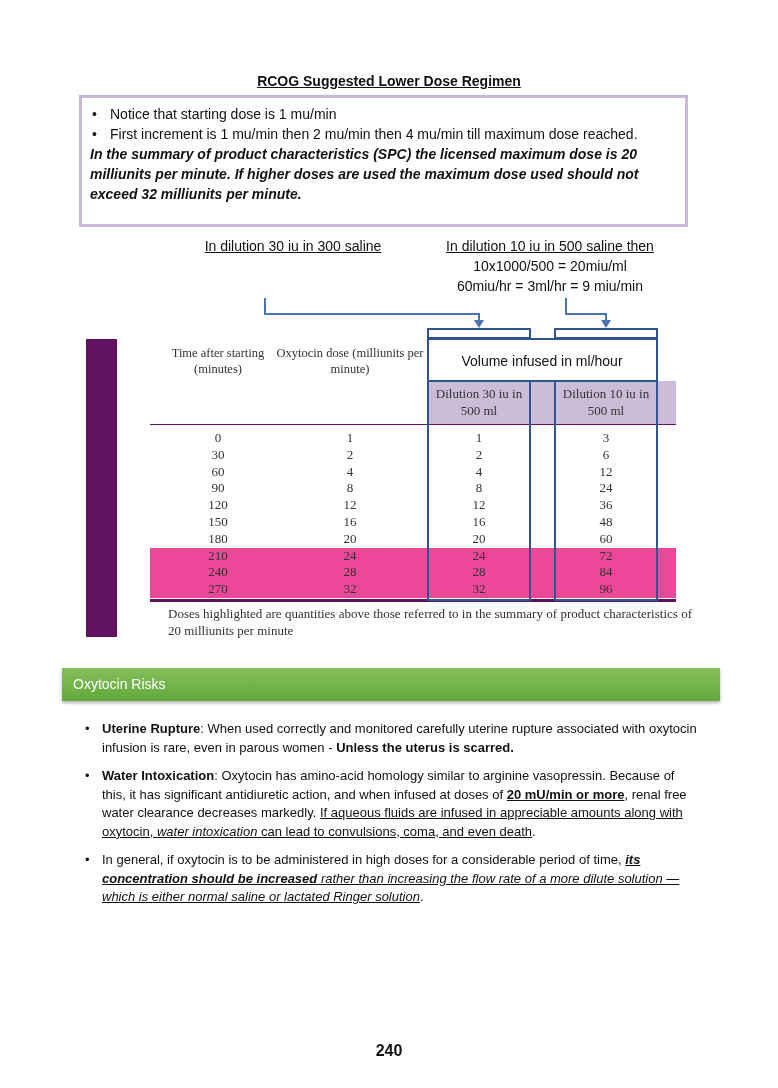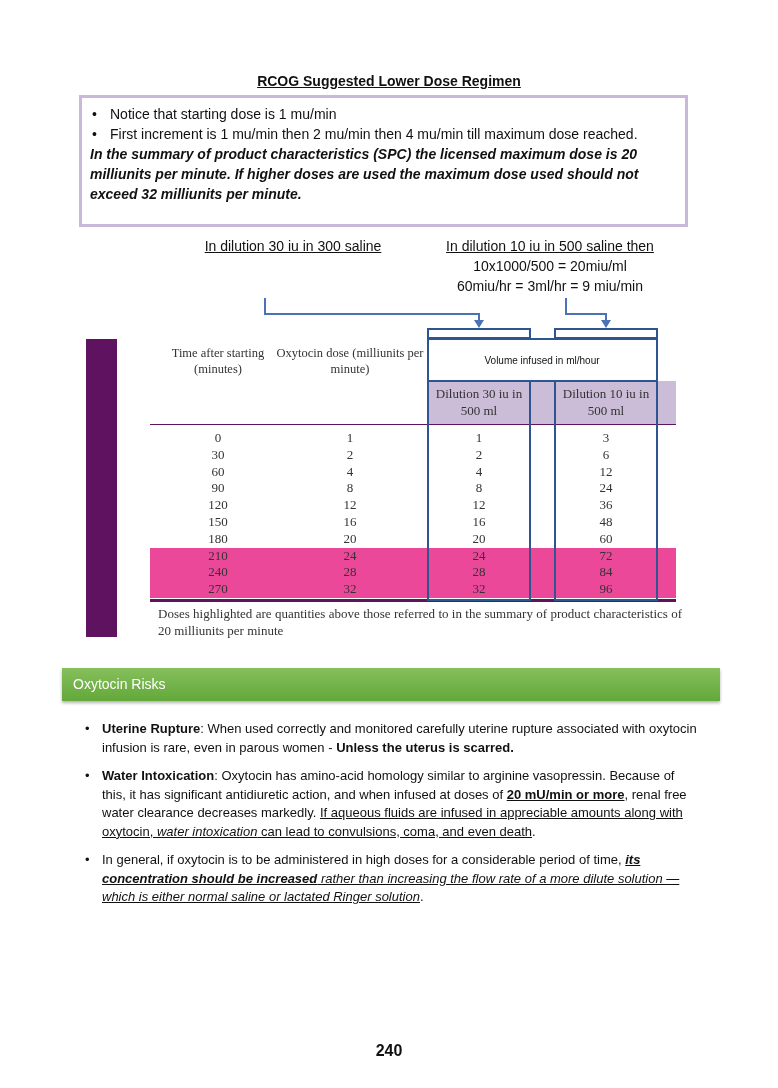--- a/index.html
+++ b/index.html
@@ -21,34 +21,34 @@
   .dil .u { text-decoration: underline; }
   .dil-left { left: 140px; width: 306px; top: 236px; }
   .dil-right { left: 420px; width: 260px; top: 236px; }
 
   .purple-bar { left: 86px; top: 339px; width: 31px; height: 298px; background: #5e1260; }
 
   .table-area { left: 150px; top: 337px; width: 526px; }
   .hdr-row { position: absolute; top: 0; height: 44px; font-size: 12.5px; text-align: center; line-height: 16px; color: #333; font-family: "Liberation Serif", serif; }
   .col-time { left: 0; width: 136px; }
   .col-dose { left: 120px; width: 160px; }
-  .vol-hdr { position: absolute; left: 278px; top: 6px; width: 228px; height: 36px; line-height: 36px; text-align: center; font-size: 10px; }
+  .vol-hdr { position: absolute; left: 278px; top: 6px; width: 228px; height: 36px; line-height: 36px; text-align: center; font-size: 14px; }
   .dil-hdr-band { position: absolute; left: 278px; top: 44px; width: 248px; height: 43px; background: #cbbcd8; }
   .dil-hdr { position: absolute; top: 48px; font-size: 13px; line-height: 17px; text-align: center; color: #333; font-family: "Liberation Serif", serif; }
   .rule-top { position: absolute; left: 0; top: 87px; width: 526px; height: 1px; background: #5e1260; }
   .rows { position: absolute; left: 0; top: 93px; width: 526px; }
   .row { position: relative; height: 16.8px; line-height: 16.8px; font-size: 13px; font-family: "Liberation Serif", serif; color: #333; }
   .row.hl { background: #ec4899; }
   .row span { position: absolute; text-align: center; }
   .c1 { left: 0; width: 136px; }
   .c2 { left: 120px; width: 160px; }
   .c3 { left: 278px; width: 102px; }
   .c4 { left: 405px; width: 102px; }
   .rule-bot { position: absolute; left: 0; top: 262px; width: 526px; height: 3px; background: #5e1260; }
-  .footnote { position: absolute; left: 8px; top: 268px; width: 524px; font-size: 13px; line-height: 17px; text-align: justify; color: #333; font-family: "Liberation Serif", serif; }
+  .footnote { position: absolute; left: 18px; top: 268px; width: 524px; font-size: 13px; line-height: 17px; text-align: justify; color: #333; font-family: "Liberation Serif", serif; }
 
   .blue-box { position: absolute; border: 2px solid #2e5590; box-sizing: border-box; }
   .risk-header { left: 62px; top: 668px; width: 658px; height: 33px; background: linear-gradient(#86bf5c, #63a83a);
                  box-shadow: 0 2px 3px rgba(0,0,0,0.3); color: #fff; font-size: 14px; line-height: 33px; padding-left: 11px; box-sizing: border-box; }
 
   .risks { left: 72px; top: 708px; width: 640px; font-size: 13px; line-height: 18.5px; }
   .risks ul { margin: 12px; padding: 0 0 0 18px; list-style: none; }
   .risks li { position: relative; margin-bottom: 10px; }
   .risks li::before { content: "•"; position: absolute; left: -17px; }
   .b { font-weight: bold; }

